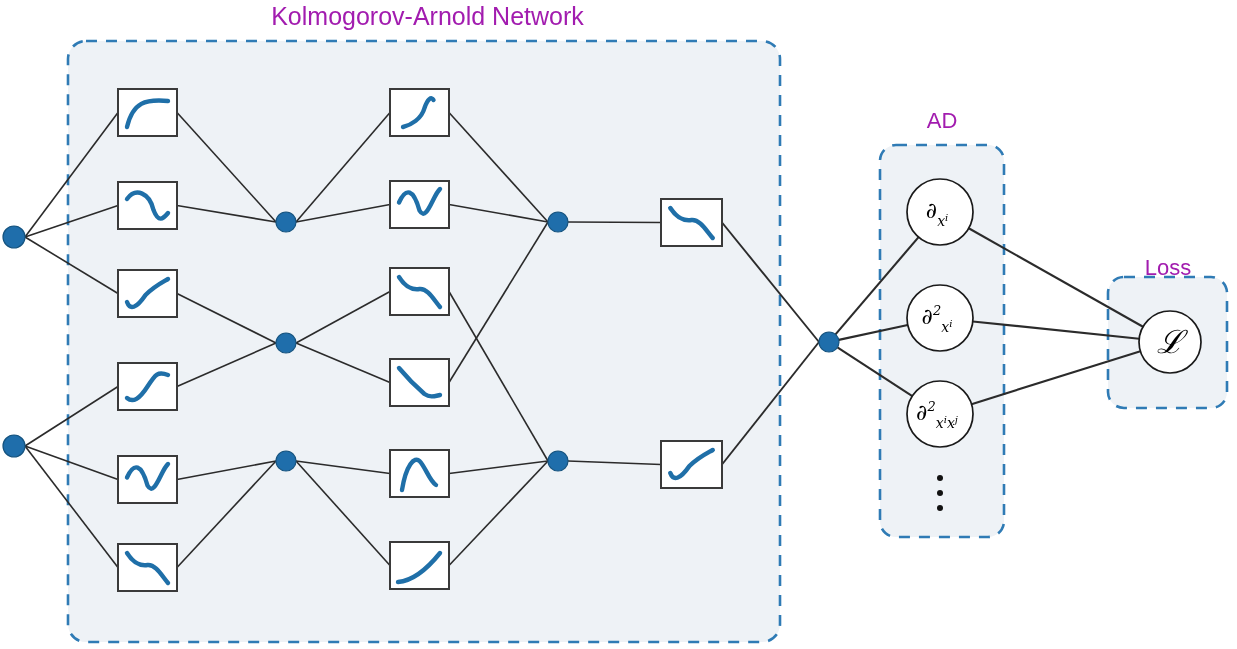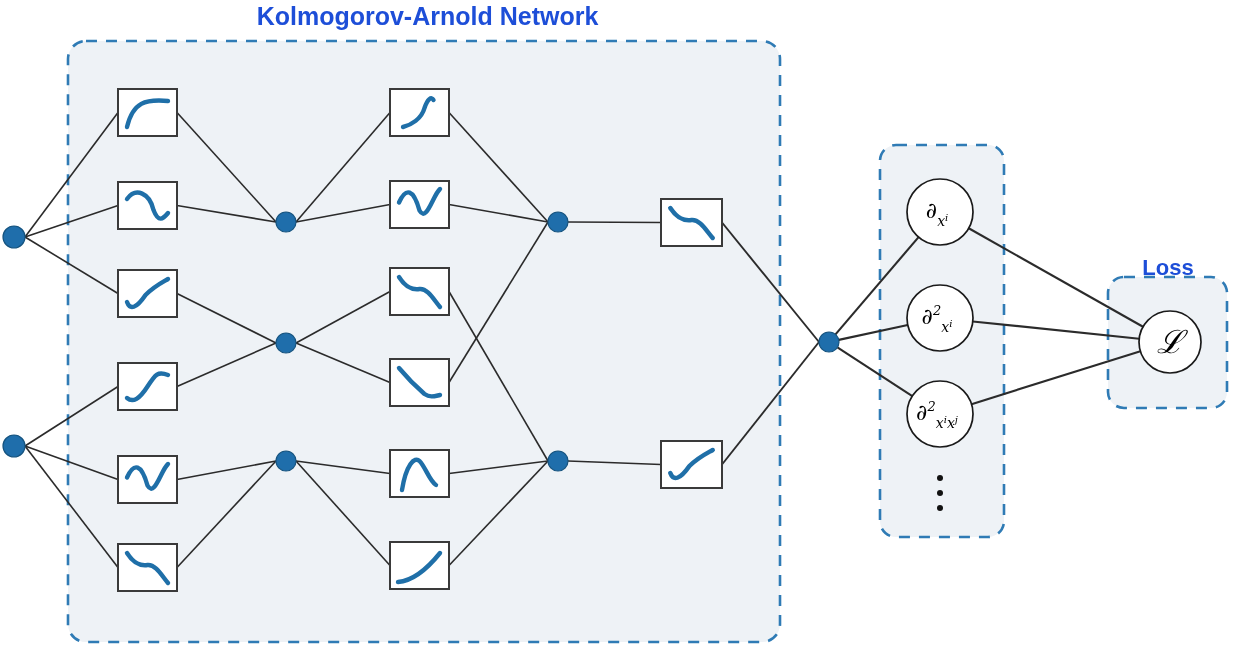--- a/index.html
+++ b/index.html
@@ -22,22 +22,22 @@
   }
   svg.diagram {
     position: absolute;
     left: 0; top: 0;
     width: 1237px;
     height: 649px;
   }
   .title-label {
     position: absolute;
     font-family: "Liberation Sans", sans-serif;
-    font-weight: bold;
-    color: #1d4ed8;
+    font-weight: normal;
+    color: #a21caf;
     white-space: nowrap;
     text-align: center;
   }
   #title-kan {
     font-size: 25px;
     left: 0;
     top: 2px;
     width: 855px;
   }
   #title-ad {
@@ -220,15 +220,16 @@
           <circle cx="940" cy="508" r="3" fill="#111111"></circle>
         </g>
         <g>
           <circle cx="1170" cy="342" r="31" fill="#ffffff" stroke="#1a1a1a" stroke-width="1.7"></circle>
           <text x="1170" y="353" text-anchor="middle" fill="#000000" font-family="&quot;DejaVu Serif&quot;, serif" font-size="32" font-style="italic">ℒ</text>
         </g>
       </g>
   </svg>
 
   <div class="title-label" id="title-kan">Kolmogorov-Arnold Network</div>
+  <div class="title-label" id="title-ad">AD</div>
   <div class="title-label" id="title-loss">Loss</div>
 
 </div>
 
 </body></html>

